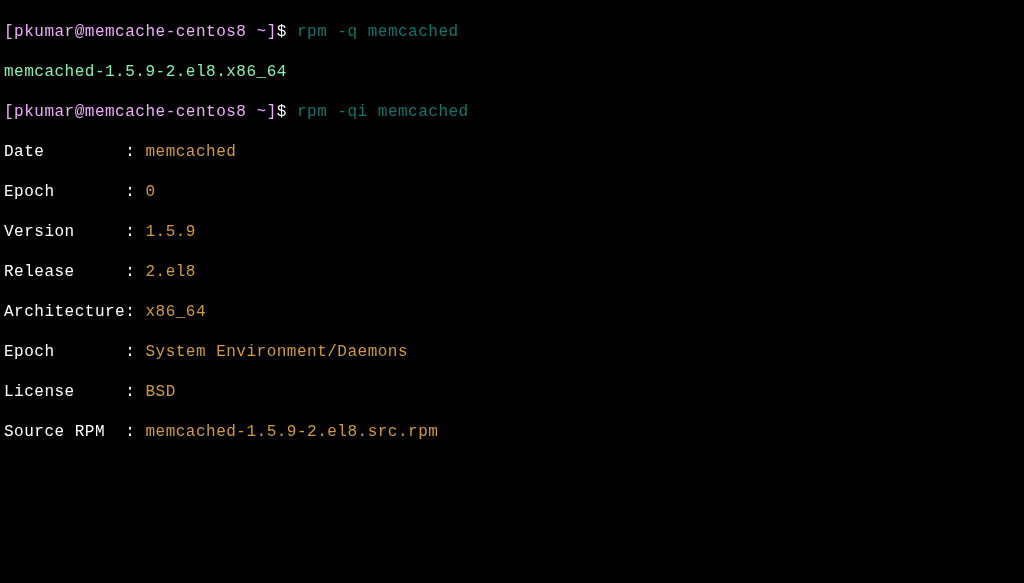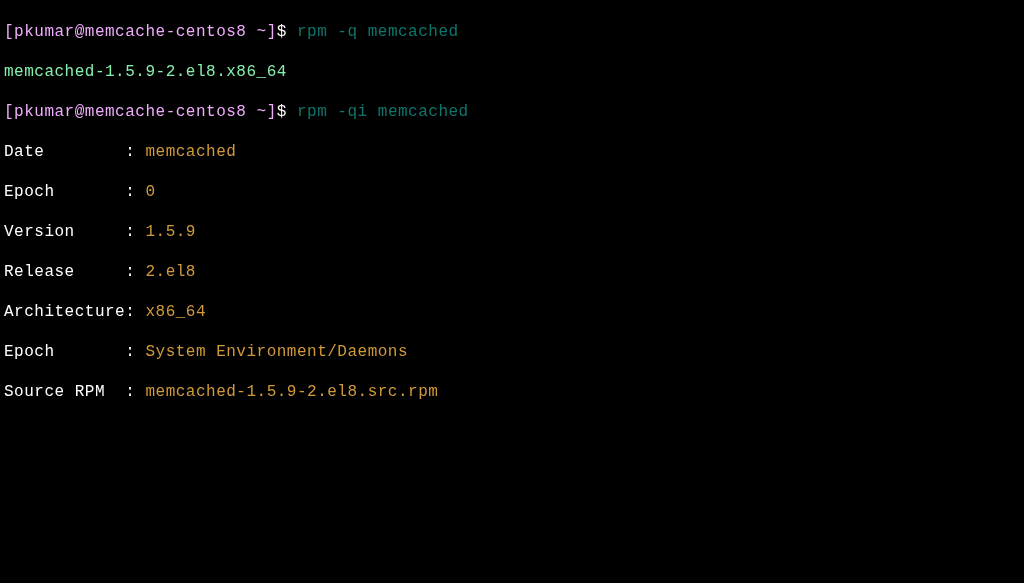--- a/index.html
+++ b/index.html
@@ -33,20 +33,21 @@
 <div class="terminal">
 <span class="line"><span class="prompt">[pkumar@memcache-centos8 ~]</span><span class="dollar">$</span><span class="cmd"> rpm -q memcached</span></span>
 <span class="line out">memcached-1.5.9-2.el8.x86_64</span>
 <span class="line"><span class="prompt">[pkumar@memcache-centos8 ~]</span><span class="dollar">$</span><span class="cmd"> rpm -qi memcached</span></span>
 <span class="line"><span class="label">Date        : </span><span class="val">memcached</span></span>
 <span class="line"><span class="label">Epoch       : </span><span class="val">0</span></span>
 <span class="line"><span class="label">Version     : </span><span class="val">1.5.9</span></span>
 <span class="line"><span class="label">Release     : </span><span class="val">2.el8</span></span>
 <span class="line"><span class="label">Architecture: </span><span class="val">x86_64</span></span>
 <span class="line"><span class="label">Epoch       : </span><span class="val">System Environment/Daemons</span></span>
+<span class="line"><span class="label">License     : </span><span class="val">BSD</span></span>
 <span class="line"><span class="label">Source RPM  : </span><span class="val">memcached-1.5.9-2.el8.src.rpm</span></span>
 <span class="line"></span>
 
 
 
 
 
 
 
 

